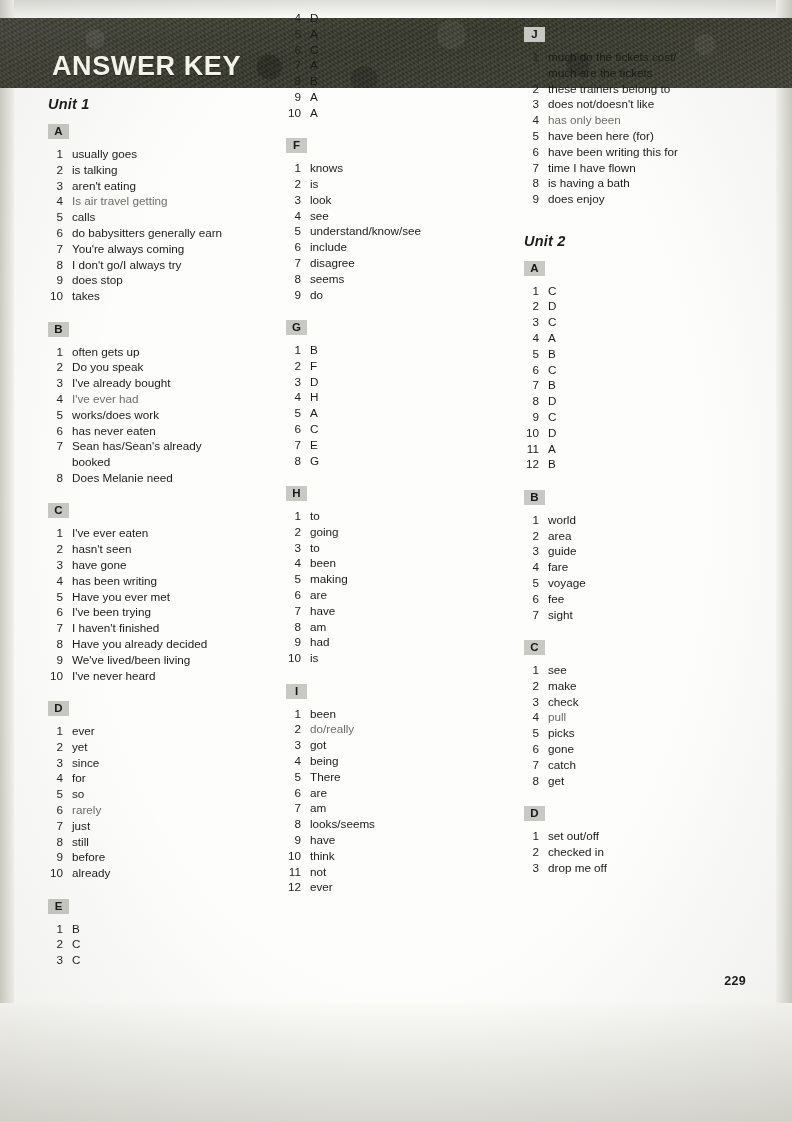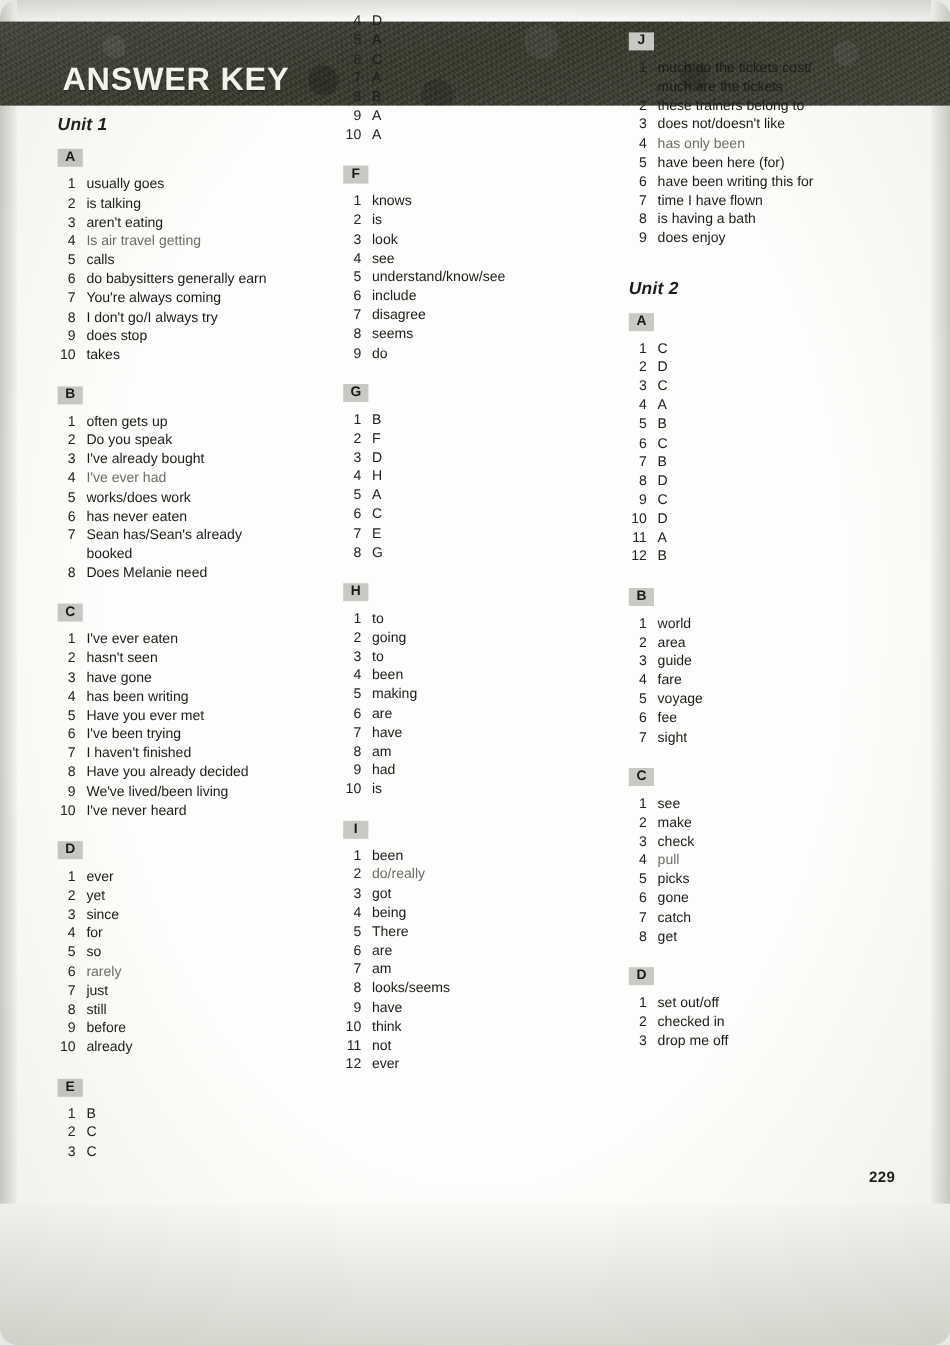--- a/index.html
+++ b/index.html
@@ -9,21 +9,20 @@
   }
   body {
     font-family: "Liberation Sans", sans-serif;
   }
   #page {
     position: relative;
     width: 792px;
     height: 1121px;
     background: #fdfdfb;
     overflow: hidden;
-    border-radius: 15px;
   }
   
   #page::after {
     content: "";
     position: absolute;
     inset: 0;
     pointer-events: none;
     background:
       radial-gradient(ellipse at 50% 45%, rgba(0,0,0,0) 55%, rgba(90,85,70,0.09) 100%);
   }

